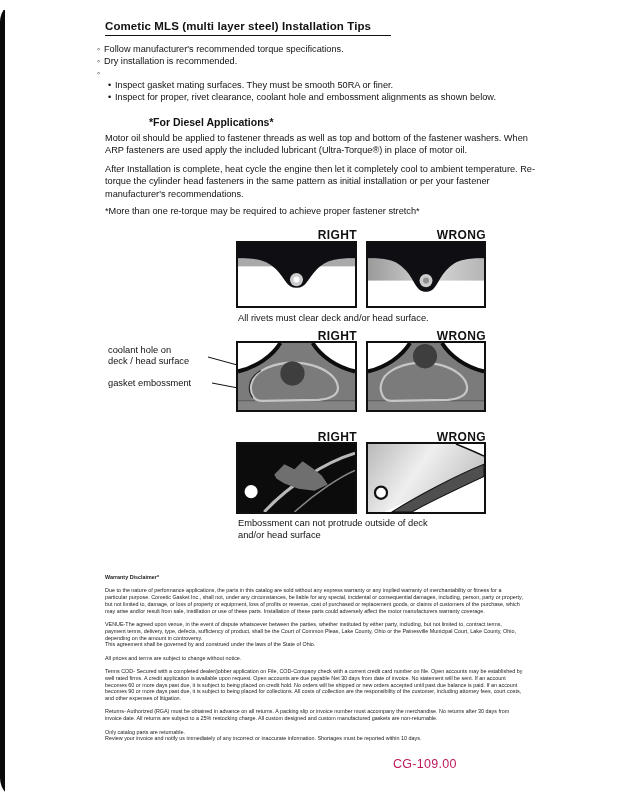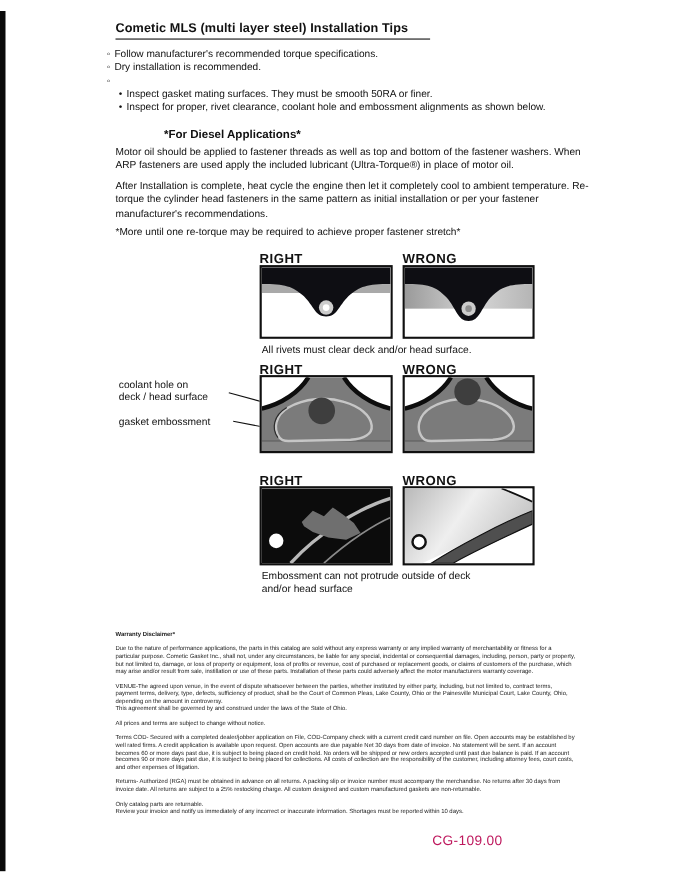--- a/index.html
+++ b/index.html
@@ -1,28 +1,28 @@
 <!DOCTYPE html>
 <html><head>
 <meta charset="utf-8">
 <style>
   html,body{margin:0;padding:0;background:#ffffff;}
   .page{position:relative;width:618px;height:800px;background:#ffffff;overflow:hidden;
-        font-family:"Liberation Sans", sans-serif;color:#111;}
+        font-family:"Liberation Sans", sans-serif;color:#111;border-radius:22px;}
   .edge-bar{position:absolute;left:0;top:10px;width:5px;height:782px;background:#0a0a0a;}
   .title{position:absolute;left:105px;top:20px;font-size:11.5px;font-weight:bold;
          border-bottom:1.6px solid #111;padding:0 20px 3px 0;letter-spacing:.1px;}
   .tips{position:absolute;left:97px;top:43px;font-size:9.2px;line-height:12.1px;}
   .b1,.b2{display:flex;}
   .b2{margin-left:11px;}
   .mk{width:7px;flex:0 0 7px;text-align:left;}
   .sec-head{position:absolute;left:105px;top:116px;font-size:10.5px;font-weight:bold;margin-left:44px;}
   .para{position:absolute;left:105px;width:437px;font-size:9.2px;line-height:12.4px;}
   .p1{top:132px;} .p2{top:163px;} .p3{top:205px;}
-  .dlabel{position:absolute;font-size:12px;font-weight:bold;text-align:left;letter-spacing:.4px;}
+  .dlabel{position:absolute;font-size:12px;font-weight:bold;text-align:right;letter-spacing:.4px;}
   .panel{position:absolute;border:2.5px solid #101010;background:#fff;box-sizing:border-box;}
   .panel svg{display:block;width:100%;height:100%;}
   .caption{position:absolute;font-size:9.3px;line-height:12px;white-space:pre-line;}
   .callout{position:absolute;font-size:9.3px;line-height:10.5px;text-align:left;white-space:pre-line;}
   .leader{position:absolute;left:204px;top:349px;}
   .disclaimer{position:absolute;left:105px;top:574px;width:418px;font-size:5.4px;line-height:6.8px;color:#222;}
   .disclaimer .dh{font-weight:bold;margin-bottom:6.5px;}
   .disclaimer p{margin:0 0 6.5px 0;white-space:pre-line;}
   .pagenum{position:absolute;left:393px;top:757px;font-size:12.5px;color:#be185d;letter-spacing:.3px;}
 </style>
@@ -53,21 +53,21 @@
       </div>
     <div class="b2">
         <span class="mk">•</span>
         <span>Inspect for proper, rivet clearance, coolant hole and embossment alignments as shown below.</span>
       </div>
   </div>
 
   <div class="sec-head">*For Diesel Applications*</div>
   <div class="para p1">Motor oil should be applied to fastener threads as well as top and bottom of the fastener washers. When ARP fasteners are used apply the included lubricant (Ultra-Torque®) in place of motor oil.</div>
   <div class="para p2">After Installation is complete, heat cycle the engine then let it completely cool to ambient temperature. Re-torque the cylinder head fasteners in the same pattern as initial installation or per your fastener manufacturer's recommendations.</div>
-  <div class="para p3">*More until one re-torque may be required to achieve proper fastener stretch*</div>
+  <div class="para p3">*More than one re-torque may be required to achieve proper fastener stretch*</div>
 
   <div class="dlabel" style="left:236px;top:228px;width:121px;">RIGHT</div>
   <div class="dlabel" style="left:366px;top:228px;width:120px;">WRONG</div>
 
   <div class="panel" style="left:236px;top:241px;width:121px;height:67px;">
     <svg viewBox="0 0 116 62" preserveAspectRatio="none">
       <rect x="0" y="0" width="116" height="62" fill="#ffffff"></rect>
       <rect x="0" y="15" width="116" height="8" fill="#a9a9a9"></rect>
       <path d="M0,0 H116 V15 C95,15 88,17 78,26 C69,35 68,44 58,44 C48,44 47,35 38,26 C28,17 21,15 0,15 Z" fill="#0e0e13"></path>
       <circle cx="58" cy="36" r="6.5" fill="#cccccc"></circle>

